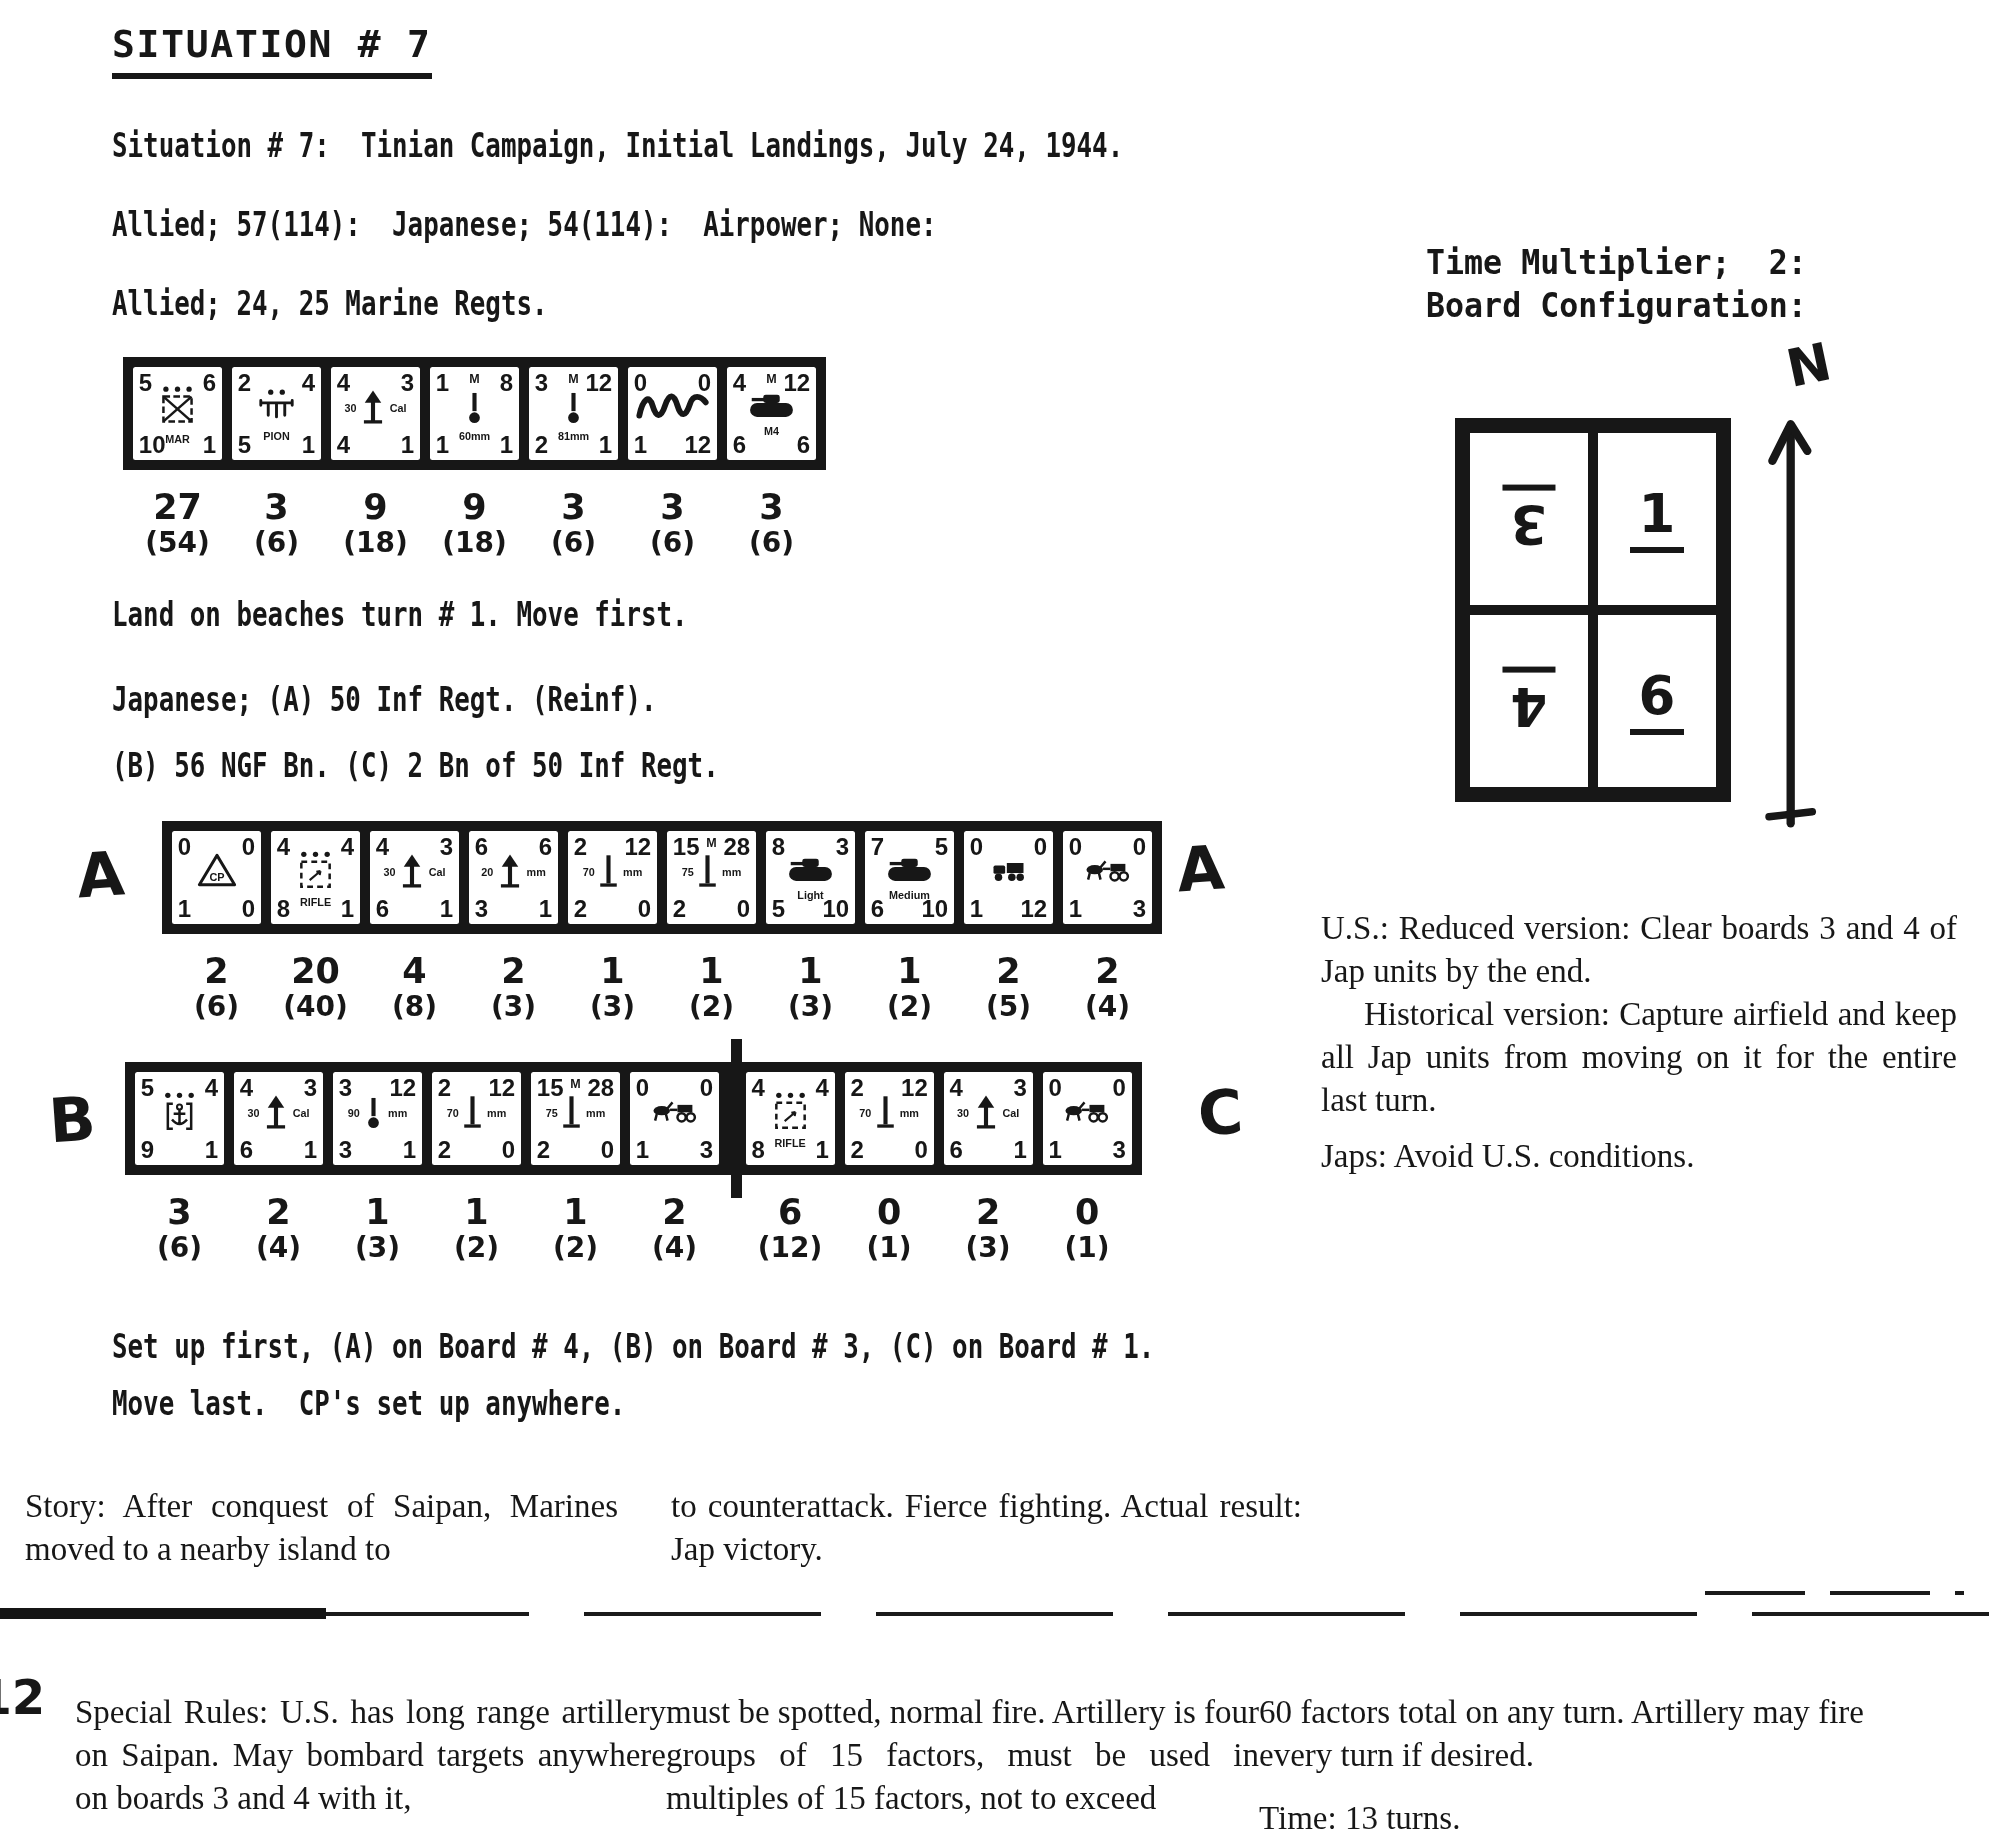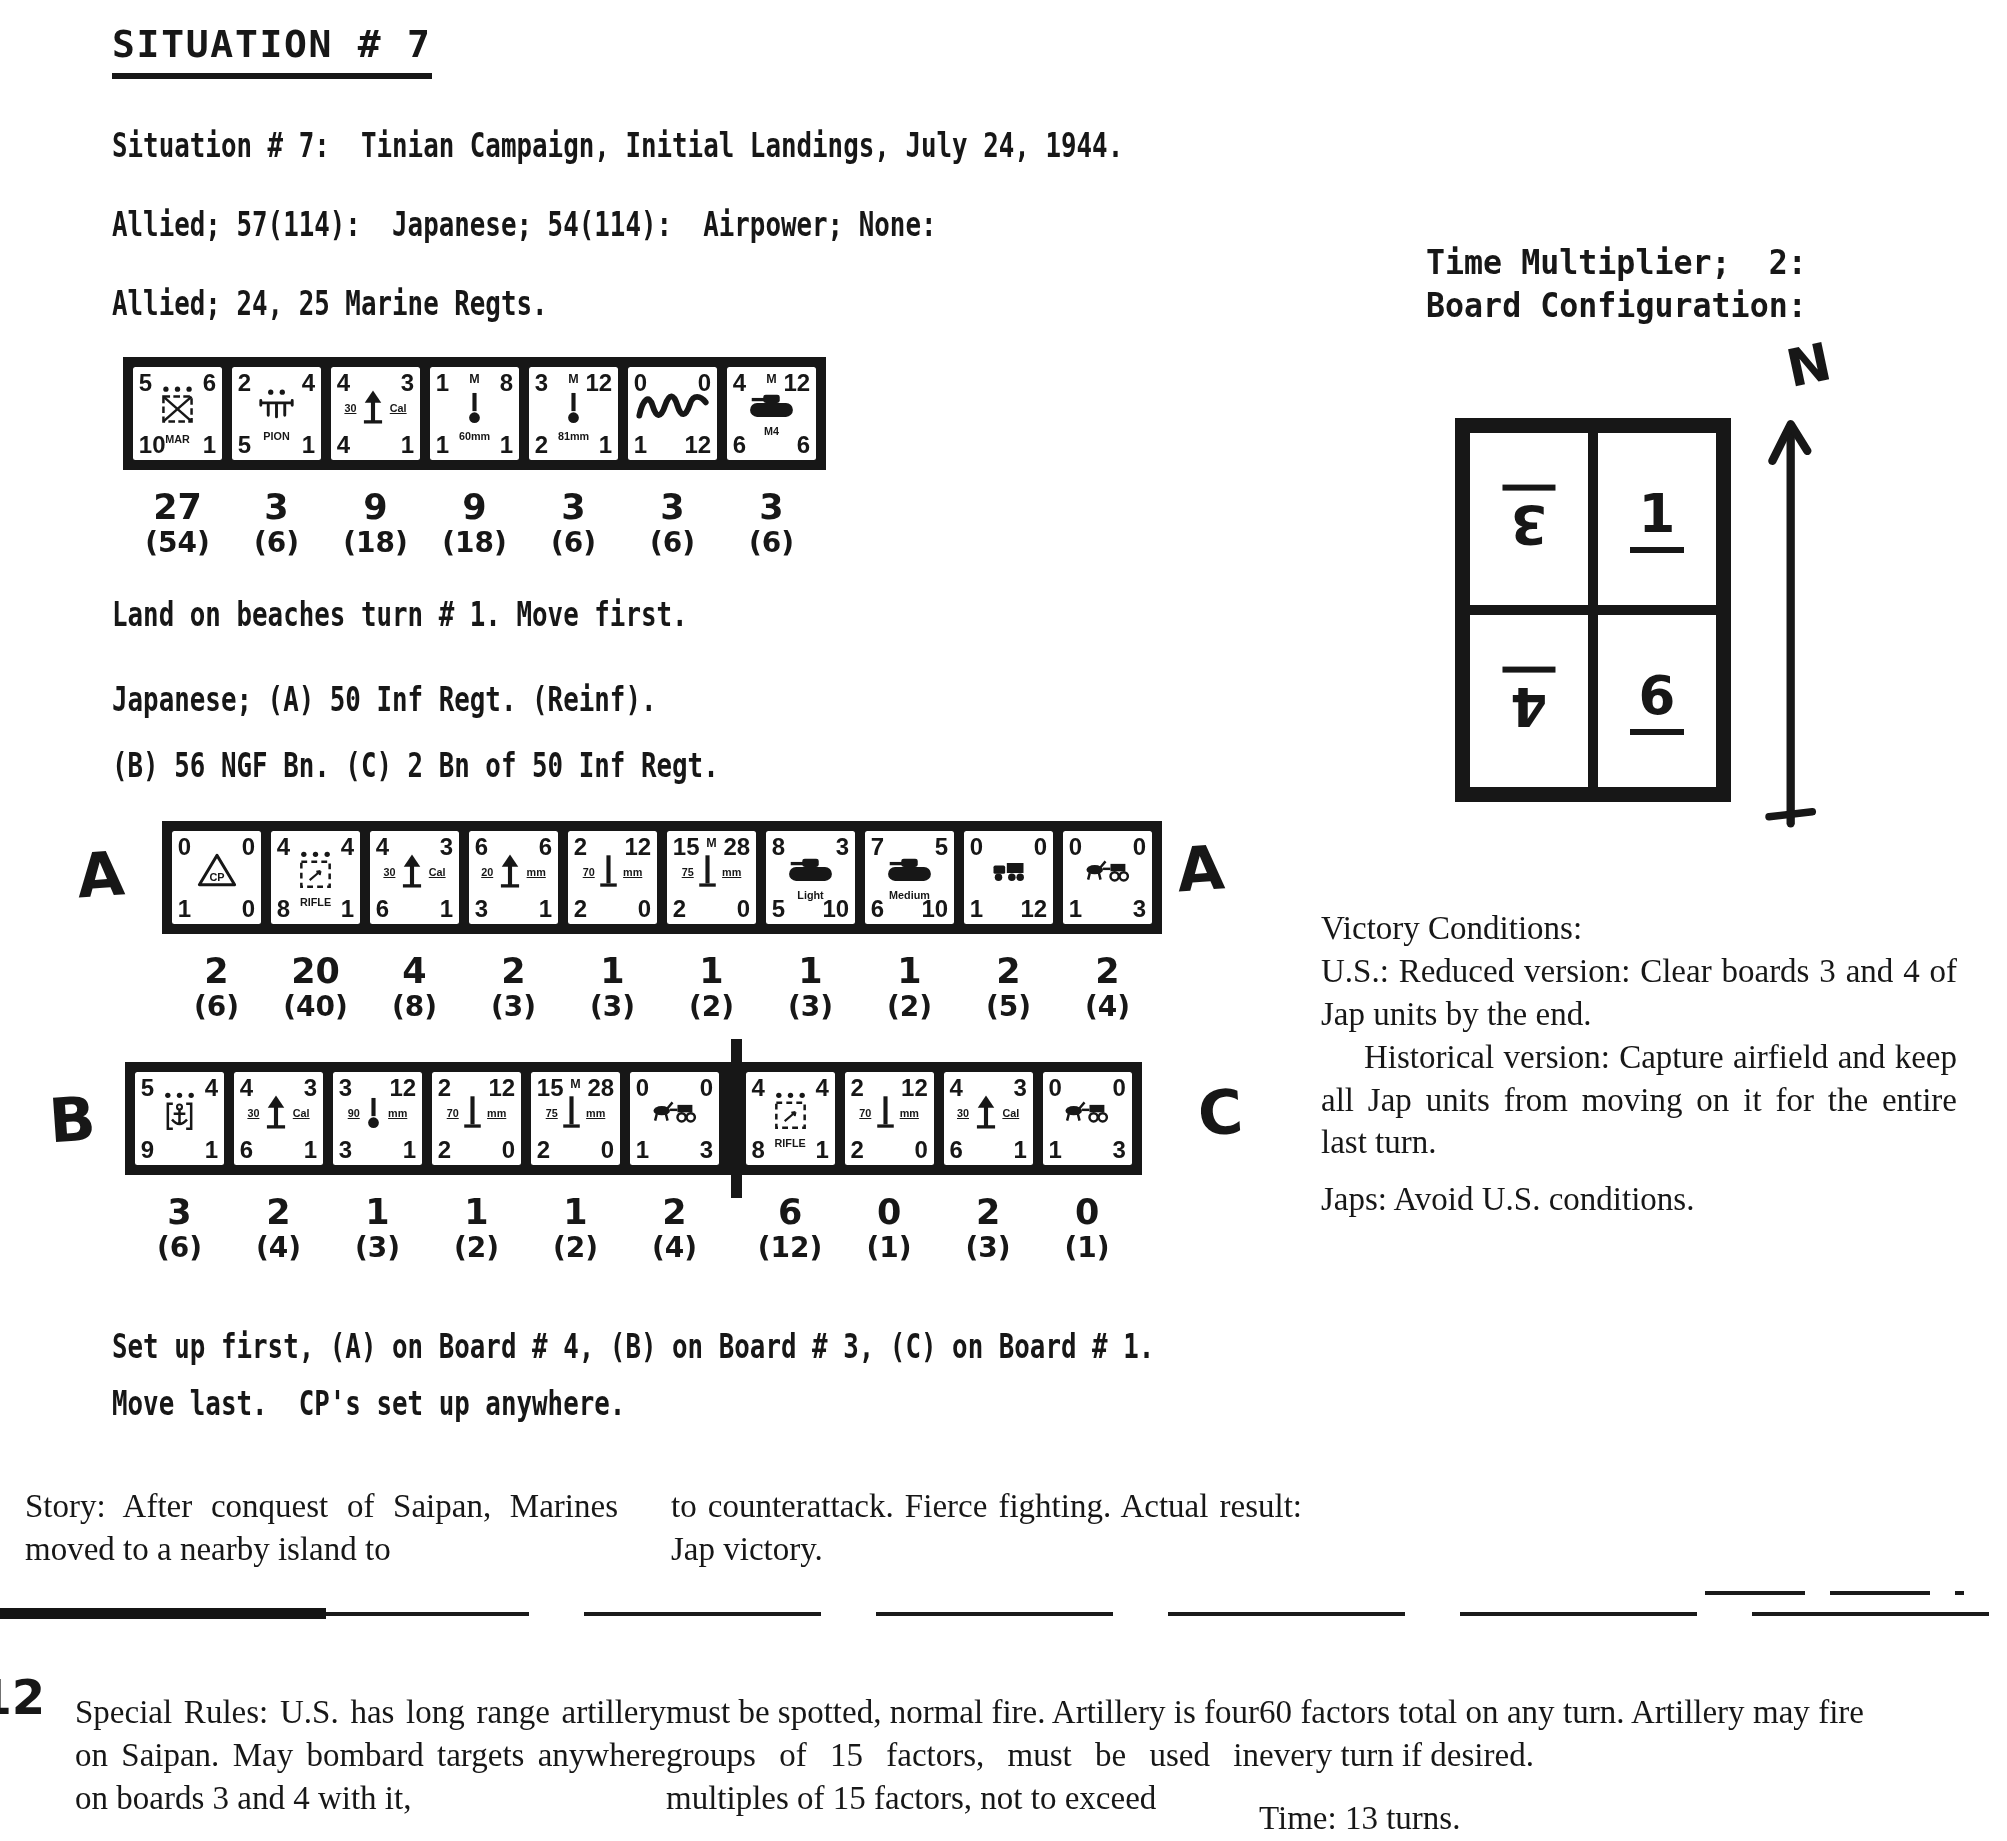--- a/index.html
+++ b/index.html
@@ -17,21 +17,21 @@
 
   
   .group{ position:absolute; }
   .strip{ background:var(--ink); display:flex; gap:10px; padding:10px; width:max-content; }
   .counter{ width:89px; height:93px; background:var(--paper); position:relative;
             display:flex; flex-direction:column; align-items:center; justify-content:center; border-radius:2.5px; }
   .cnum{ position:absolute; font:700 24px/1 "Liberation Sans", sans-serif; }
   .tl{ top:4.2px; left:5.8px; } .tr{ top:4.2px; right:5.8px; }
   .bl{ bottom:3.3px; left:5.8px; } .br{ bottom:3.3px; right:5.8px; }
   .ctop{ position:absolute; top:5.8px; left:50%; transform:translateX(-50%); font:700 12.5px/1 "Liberation Sans", sans-serif; }
-  .csym{ display:flex; align-items:center; gap:1.7px; margin-top:3.3px;text-decoration:underline; }
+  .csym{ display:flex; align-items:center; gap:1.7px; margin-top:3.3px; }
   .cpre,.cpost{ font:700 10.8px/1 "Liberation Sans", sans-serif; }
   .clabel{ font:700 10.8px/1 "Liberation Sans", sans-serif; margin-top:1.7px; height:11.6px; }
   .counter.divider-before{ margin-left:16.6px; }
   .strip .counter.divider-before::before{ content:""; position:absolute; left:-15px; top:-33px; bottom:-33px;
             width:11.6px; background:var(--ink); }
   .counts{ display:flex; padding-left:5px; margin-top:18.3px; }
   .count-cell{ width:99px; text-align:center; font:700 35px/1.12 "DejaVu Sans", sans-serif; }
   .count-cell .paren{ font-size:28px; }
   .count-cell.divider-before{ margin-left:16.6px; }
   .side-label{ position:absolute; font:700 61px/1 "DejaVu Sans", sans-serif; transform:rotate(-4deg); }
@@ -814,21 +814,20 @@
   <div class="compass">
     <span class="n">N</span>
     <svg width="75" height="449" viewBox="0 0 90 540">
       <line x1="38" y1="520" x2="38" y2="48" stroke="#171717" stroke-width="10" stroke-linecap="round"></line>
       <path d="M16 84 L38 40 L58 72" fill="none" stroke="#171717" stroke-width="10" stroke-linecap="round" stroke-linejoin="round"></path>
       <line x1="12" y1="512" x2="64" y2="506" stroke="#171717" stroke-width="9" stroke-linecap="round"></line>
     </svg>
   </div>
 
   <div class="victory serif">
-    <div class="v-head">Victory Conditions:</div>
     <div>U.S.: Reduced version: Clear boards 3 and 4 of Jap units by the end.</div>
     <div class="v-hist">Historical version: Capture airfield and keep all Jap units from moving on it for the entire last turn.</div>
     <div class="v-japs">Japs: Avoid U.S. conditions.</div>
   </div>
 
   <div class="story serif">
     <div class="col1">Story:  After conquest of Saipan, Marines moved to a nearby island to</div>
     <div class="col3">to counterattack. Fierce fighting. Actual result: Jap victory.</div>
   </div>
 

